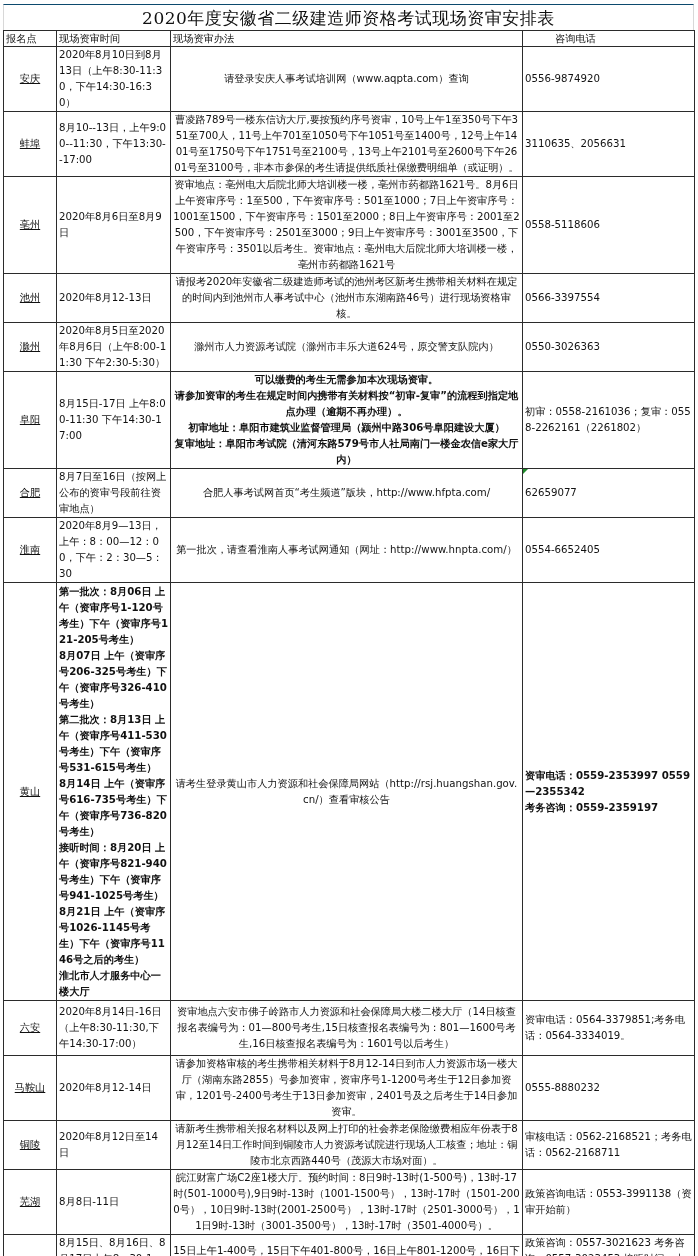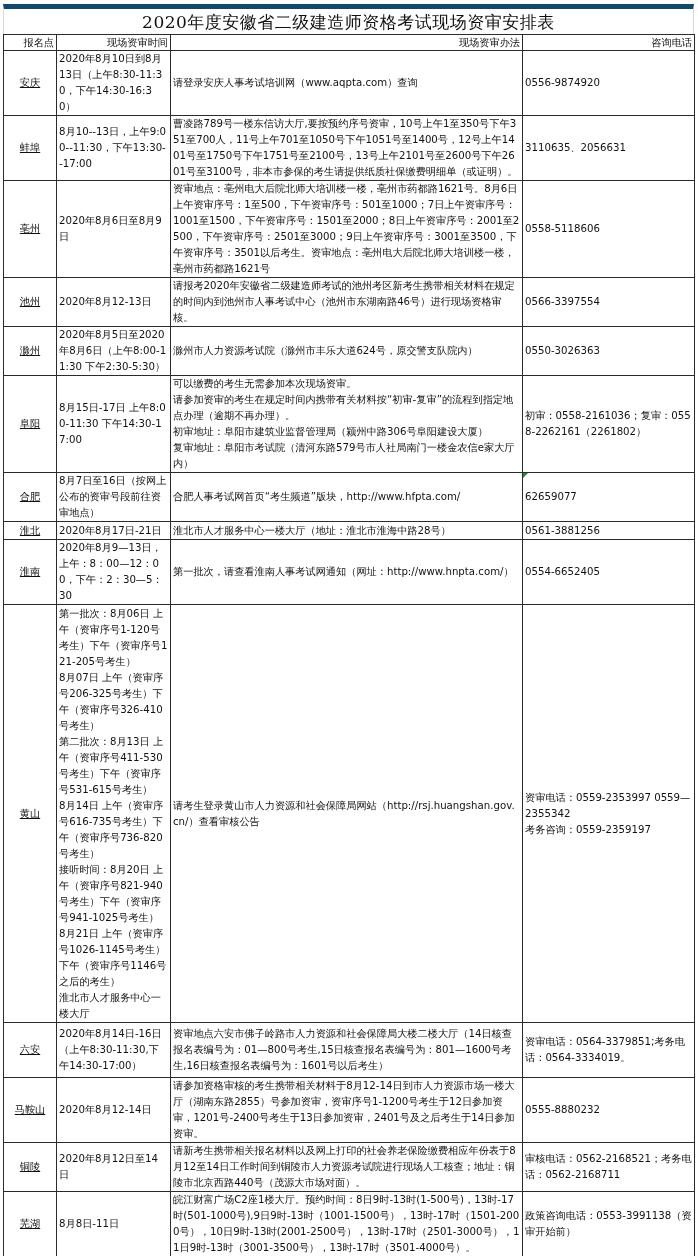--- a/index.html
+++ b/index.html
@@ -2,30 +2,30 @@
 <html><head>
 <meta charset="utf-8">
 <style>
   html, body { margin: 0; padding: 0; background: #ffffff; }
   body { width: 698px; height: 1256px; overflow: hidden; position: relative;
          font-family: "DejaVu Sans", "Liberation Sans", sans-serif; color: #111; }
   .sheet { position: absolute; left: 3px; top: 4px; width: 691px; }
   .title { height: 25px; line-height: 26px; text-align: center;
            font-family: "DejaVu Serif", "Liberation Serif", serif;
            font-size: 17px; font-weight: normal; letter-spacing: 0.5px;
-           border-top: 5px solid #0c4a6e; border-left: 1px solid #d8d8d8; border-right: 1px solid #d8d8d8; }
+           border-top: 1px solid #0c4a6e; border-left: 1px solid #d8d8d8; border-right: 1px solid #d8d8d8; }
   table { border-collapse: collapse; table-layout: fixed; width: 691px; }
   td, th { border: 1px solid #2b2b2b; padding: 0 2px; font-size: 10.2px; line-height: 16px;
            vertical-align: middle; font-weight: normal; word-break: break-all; overflow: hidden; }
-  th { text-align: right; height: 15px; line-height: 15px; }
+  th { text-align: left; height: 15px; line-height: 15px; }
   td.city { text-align: center; text-decoration: underline; }
   td.phone { border-left-color: #9a9a9a; position: relative; }
   th.phone-h { border-left-color: #9a9a9a; padding-left: 32px; }
-  td.method { white-space: normal; }
-  .ln { display: block; }
+  td.method { white-space: normal; text-align: center; }
+  .ln { display: block; font-weight: bold; }
   .tri { position: absolute; left: 0; top: 0; width: 0; height: 0;
          border-top: 5px solid #1f8a2a; border-right: 5px solid transparent; }
 </style>
 </head>
 <body>
 
 <div class="sheet">
   <div class="title">2020年度安徽省二级建造师资格考试现场资审安排表</div>
   <table>
     <colgroup>
@@ -94,26 +94,20 @@
       <tr style="height:46px">
         <td class="city">合肥</td>
         <td>8月7日至16日（按网上公布的资审号段前往资审地点）</td>
         <td class="method">合肥人事考试网首页“考生频道”版块，http://www.hfpta.com/</td>
         <td class="phone">
           <span class="tri"></span>
           <span>62659077</span>
         </td>
       </tr>
 
-      <tr style="height:18px">
-        <td class="city">淮北</td>
-        <td>2020年8月17日-21日</td>
-        <td class="method">淮北市人才服务中心一楼大厅（地址：淮北市淮海中路28号）</td>
-        <td class="phone">0561-3881256</td>
-      </tr>
 
       <tr style="height:47px">
         <td class="city">淮南</td>
         <td>2020年8月9—13日，上午：8：00—12：00，下午：2：30—5：30</td>
         <td class="method">第一批次，请查看淮南人事考试网通知（网址：http://www.hnpta.com/）</td>
         <td class="phone">0554-6652405</td>
       </tr>
 
       <tr style="height:418px">
         <td class="city">黄山</td>

